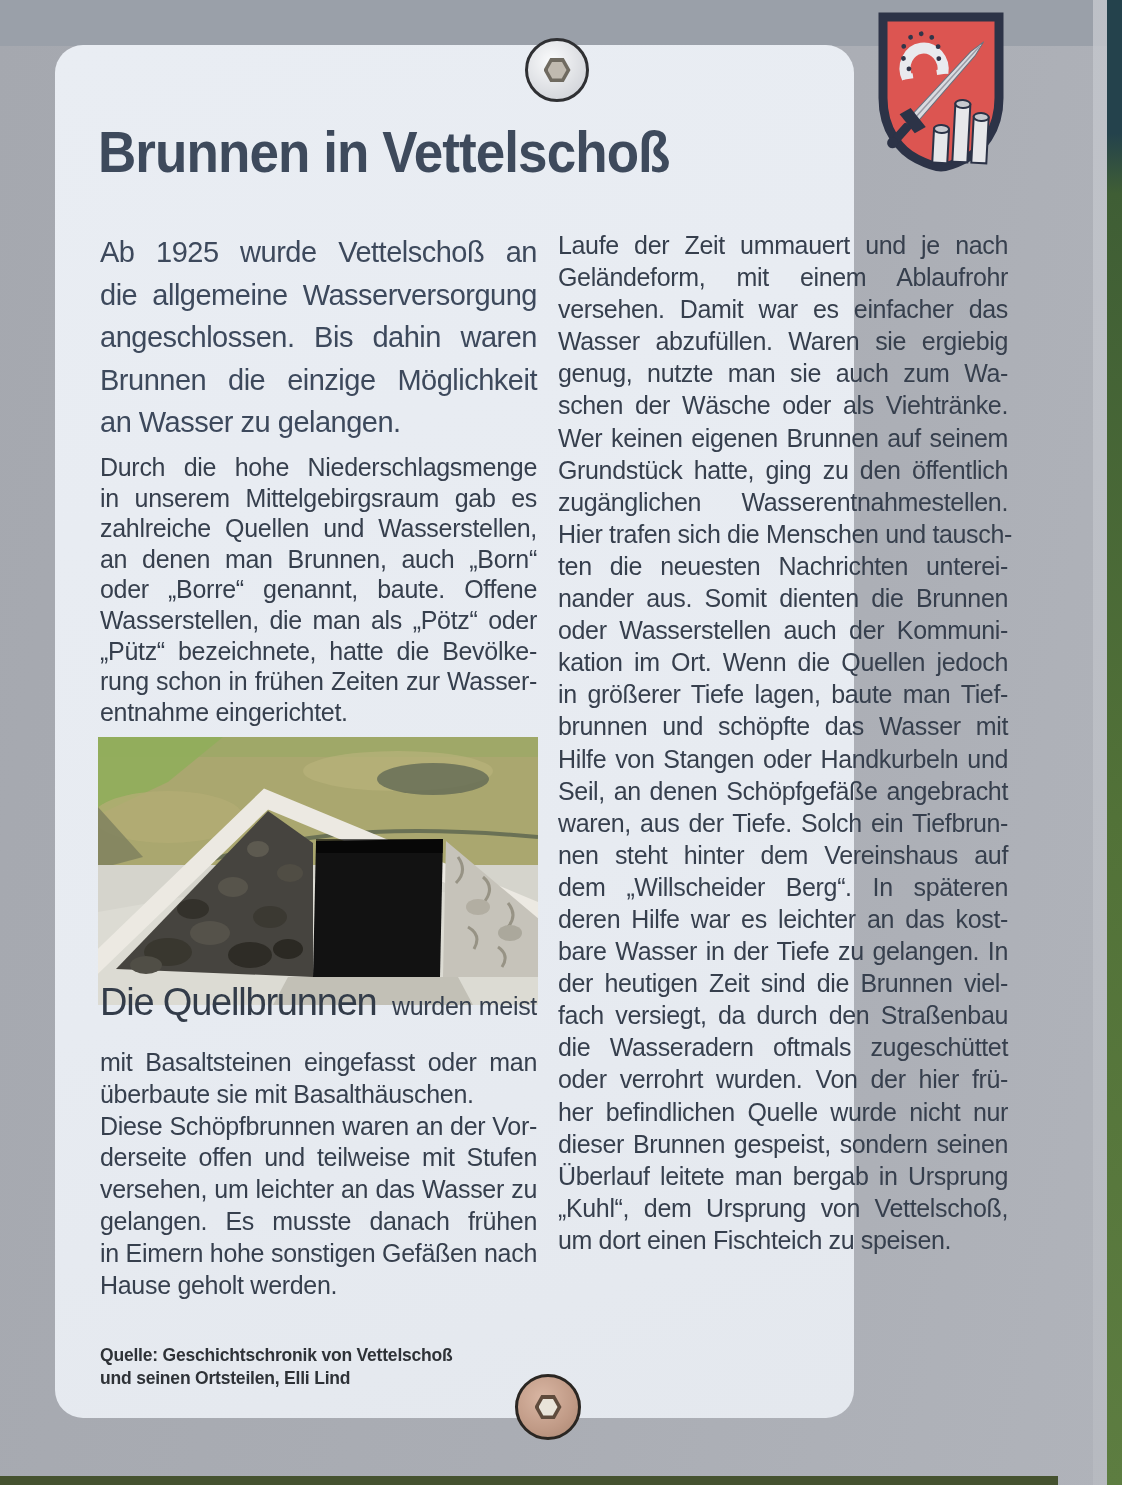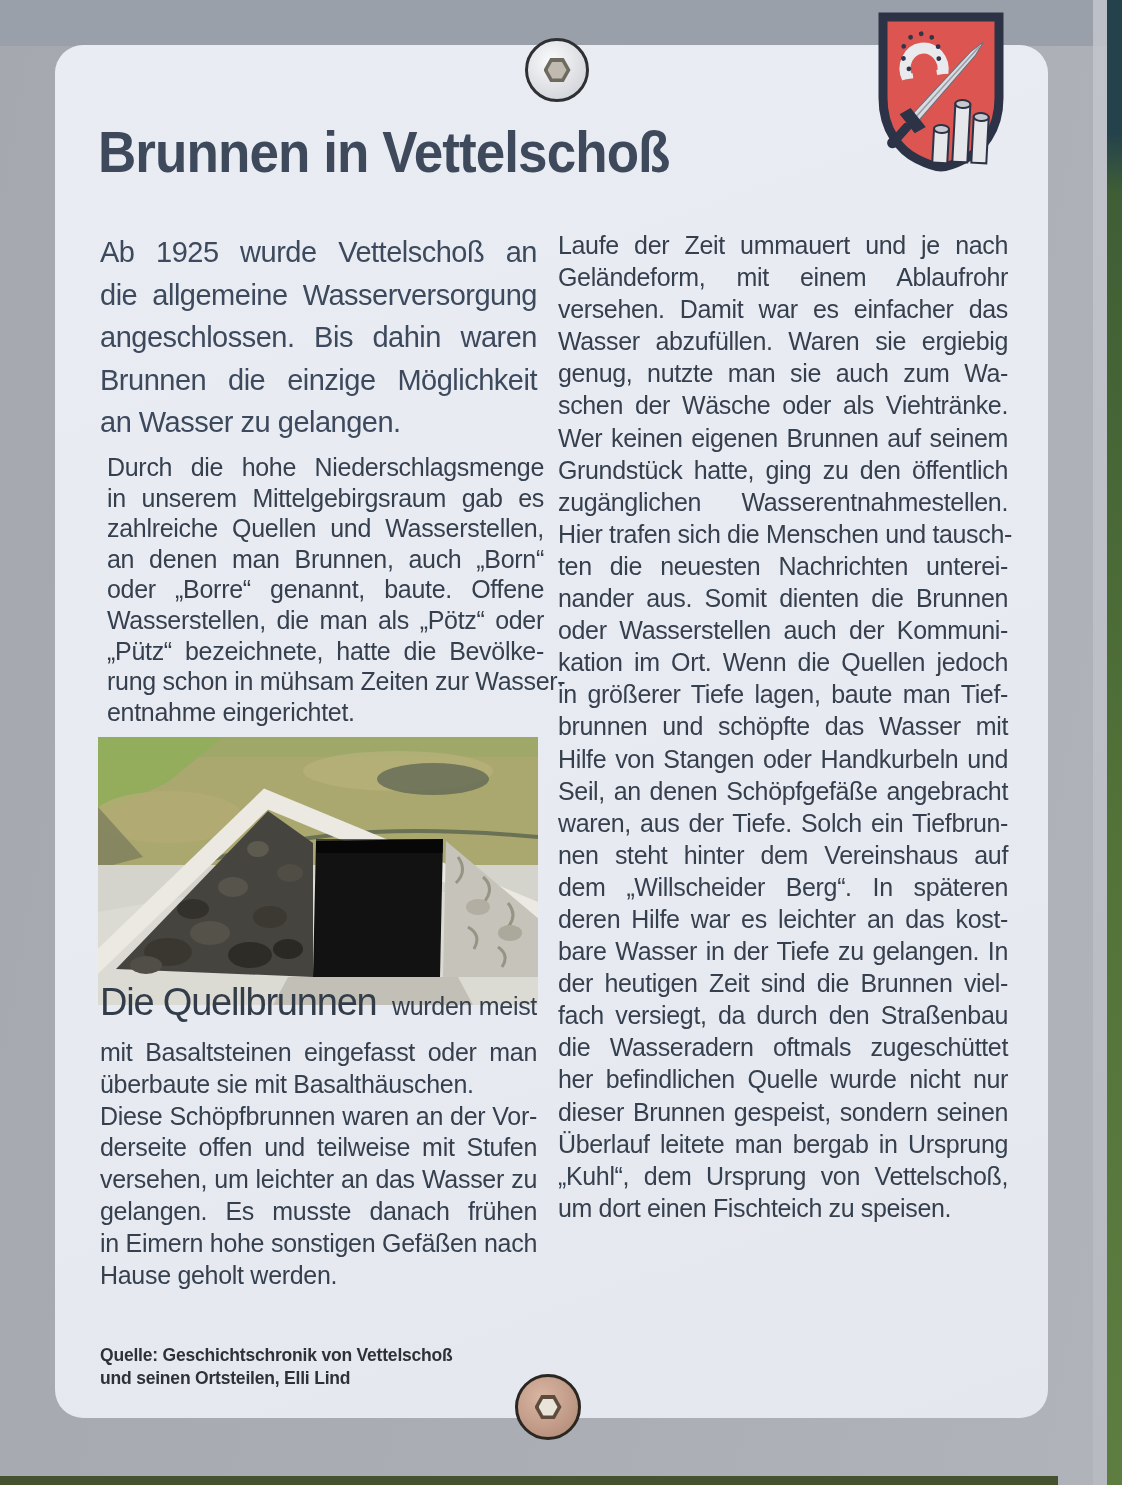--- a/index.html
+++ b/index.html
@@ -10,36 +10,36 @@
   }
   
   .band-top{position:absolute;left:0;top:0;width:100%;height:46px;background:#9aa0a9;}
   .green-edge{position:absolute;right:0;top:0;width:15px;height:100%;
     background:linear-gradient(#24424c 0,#24424c 9%,#3f5e35 13%,#527238 55%,#5d7d41 100%);}
   .post-bevel{position:absolute;right:15px;top:0;width:14px;height:100%;
     background:linear-gradient(#c3c6cc,#b8bbc1);opacity:.85;}
   .bottom-strip{position:absolute;left:0;bottom:0;width:1058px;height:9px;background:#45522f;}
 
   
-  .sign{position:absolute;left:55px;top:45px;width:993px;height:1373px;border-radius:28px;
+  .sign{position:absolute;left:55px;top:45px;width:799px;height:1373px;border-radius:28px;
     background:linear-gradient(160deg,#e9edf3,#e7ebf1 60%,#e4e8ee);}
 
   .title{position:absolute;left:43px;top:76px;margin:0;
     font-size:57px;line-height:62px;font-weight:bold;color:#3e4a5c;
     letter-spacing:-1px;transform:scaleX(.93);transform-origin:left top;white-space:nowrap;}
 
   .textblock{position:absolute;color:#363f4d;}
   .tline{white-space:nowrap;text-align:justify;}
   .tline.jfy{text-align-last:justify;}
 
   .intro{left:45px;top:186px;width:437px;font-size:29px;line-height:42.5px;color:#3d495c;letter-spacing:-.5px;}
-  .para1{left:52px;top:407px;width:437px;font-size:25px;line-height:30.6px;letter-spacing:-.3px;}
+  .para1{left:45px;top:407px;width:437px;font-size:25px;line-height:30.6px;letter-spacing:-.3px;}
   .quell{left:45px;top:936px;width:437px;font-size:25px;letter-spacing:-.3px;}
   .quell .lines .tline{line-height:31.8px;}
-  .qline1{display:flex;align-items:baseline;justify-content:space-between;height:46px;margin-bottom:10px;}
+  .qline1{display:flex;align-items:baseline;justify-content:space-between;height:46px;margin-bottom:20px;}
   .qhead{font-size:38px;letter-spacing:-1.2px;color:#333c49;}
   .qrest{font-size:25px;}
   .credits{left:45px;top:1299px;width:437px;font-size:17.5px;line-height:23px;font-weight:bold;color:#2e3237;letter-spacing:-.2px;}
   .credits .tline{text-align:left;}
   .rightcol{left:503px;top:184px;width:450px;font-size:25px;line-height:32.1px;letter-spacing:-.35px;}
 
   
   .photo{position:absolute;left:43px;top:692px;width:440px;height:268px;margin:0;}
   .photo svg{display:block;}
 
@@ -83,21 +83,21 @@
       </div>
 
     <div class="textblock para1">
         <div class="tline jfy">Durch die hohe Niederschlagsmenge</div>
         <div class="tline jfy">in unserem Mittelgebirgsraum gab es</div>
         <div class="tline jfy">zahlreiche Quellen und Wasserstellen,</div>
         <div class="tline jfy">an denen man Brunnen, auch „Born“</div>
         <div class="tline jfy">oder „Borre“ genannt, baute. Offene</div>
         <div class="tline jfy">Wasserstellen, die man als „Pötz“ oder</div>
         <div class="tline jfy">„Pütz“ bezeichnete, hatte die Bevölke-</div>
-        <div class="tline jfy">rung schon in mühsam Zeiten zur Wasser-</div>
+        <div class="tline jfy">rung schon in frühen Zeiten zur Wasser-</div>
         <div class="tline">entnahme eingerichtet.</div>
       </div>
 
     <figure class="photo">
       <svg width="440" height="268" viewBox="0 0 440 268">
 
         <rect x="0" y="0" width="440" height="130" fill="#aaa76f"></rect>
         <rect x="0" y="0" width="440" height="20" fill="#9aa865" opacity=".7"></rect>
         <path d="M0,0 L125,0 L70,45 L0,78 Z" fill="#8fae5a" opacity=".85"></path>
         <ellipse cx="70" cy="80" rx="75" ry="26" fill="#b3ad74" opacity=".8"></ellipse>
@@ -179,20 +179,21 @@
         <div class="tline jfy">Hilfe von Stangen oder Handkurbeln und</div>
         <div class="tline jfy">Seil, an denen Schöpfgefäße angebracht</div>
         <div class="tline jfy">waren, aus der Tiefe. Solch ein Tiefbrun-</div>
         <div class="tline jfy">nen steht hinter dem Vereinshaus auf</div>
         <div class="tline jfy">dem „Willscheider Berg“. In späteren</div>
         <div class="tline jfy">deren Hilfe war es leichter an das kost-</div>
         <div class="tline jfy">bare Wasser in der Tiefe zu gelangen. In</div>
         <div class="tline jfy">der heutigen Zeit sind die Brunnen viel-</div>
         <div class="tline jfy">fach versiegt, da durch den Straßenbau</div>
         <div class="tline jfy">die Wasseradern oftmals zugeschüttet</div>
+        <div class="tline jfy">oder verrohrt wurden. Von der hier frü-</div>
         <div class="tline jfy">her befindlichen Quelle wurde nicht nur</div>
         <div class="tline jfy">dieser Brunnen gespeist, sondern seinen</div>
         <div class="tline jfy">Überlauf leitete man bergab in Ursprung</div>
         <div class="tline jfy">„Kuhl“, dem Ursprung von Vettelschoß,</div>
         <div class="tline">um dort einen Fischteich zu speisen.</div>
       </div>
 
   </div>
 
   <svg class="coa" viewBox="0 0 130 162">

